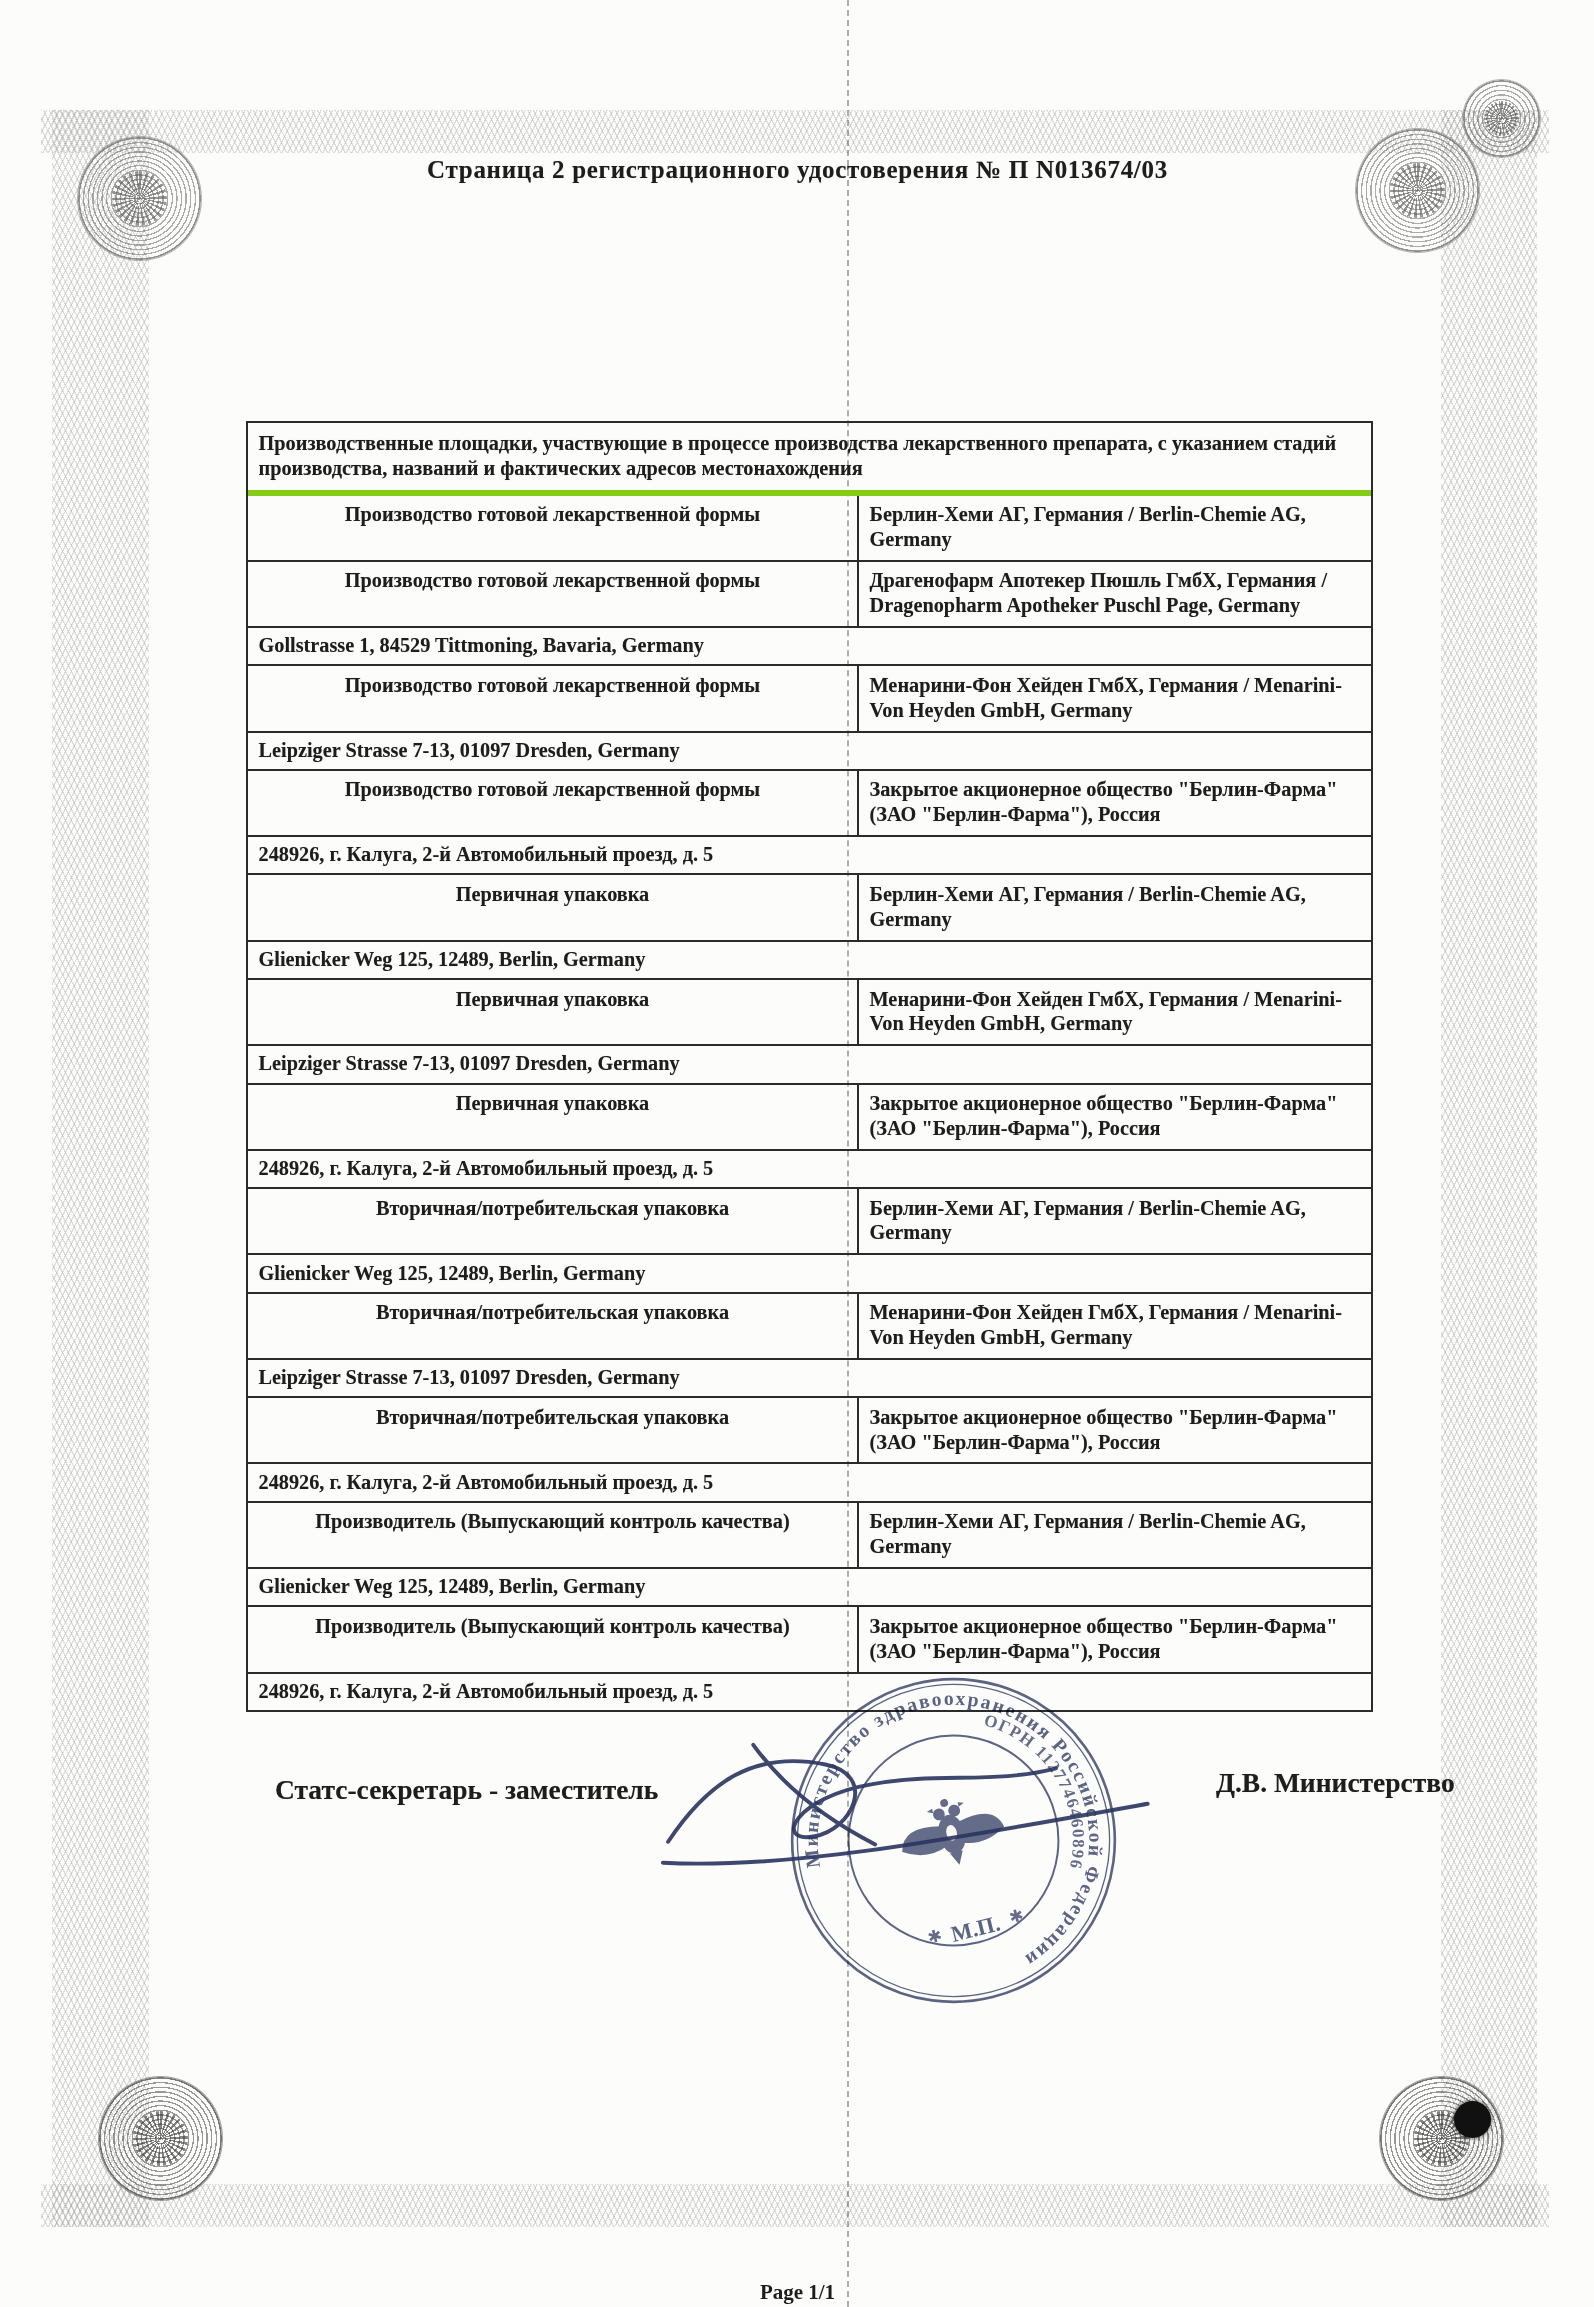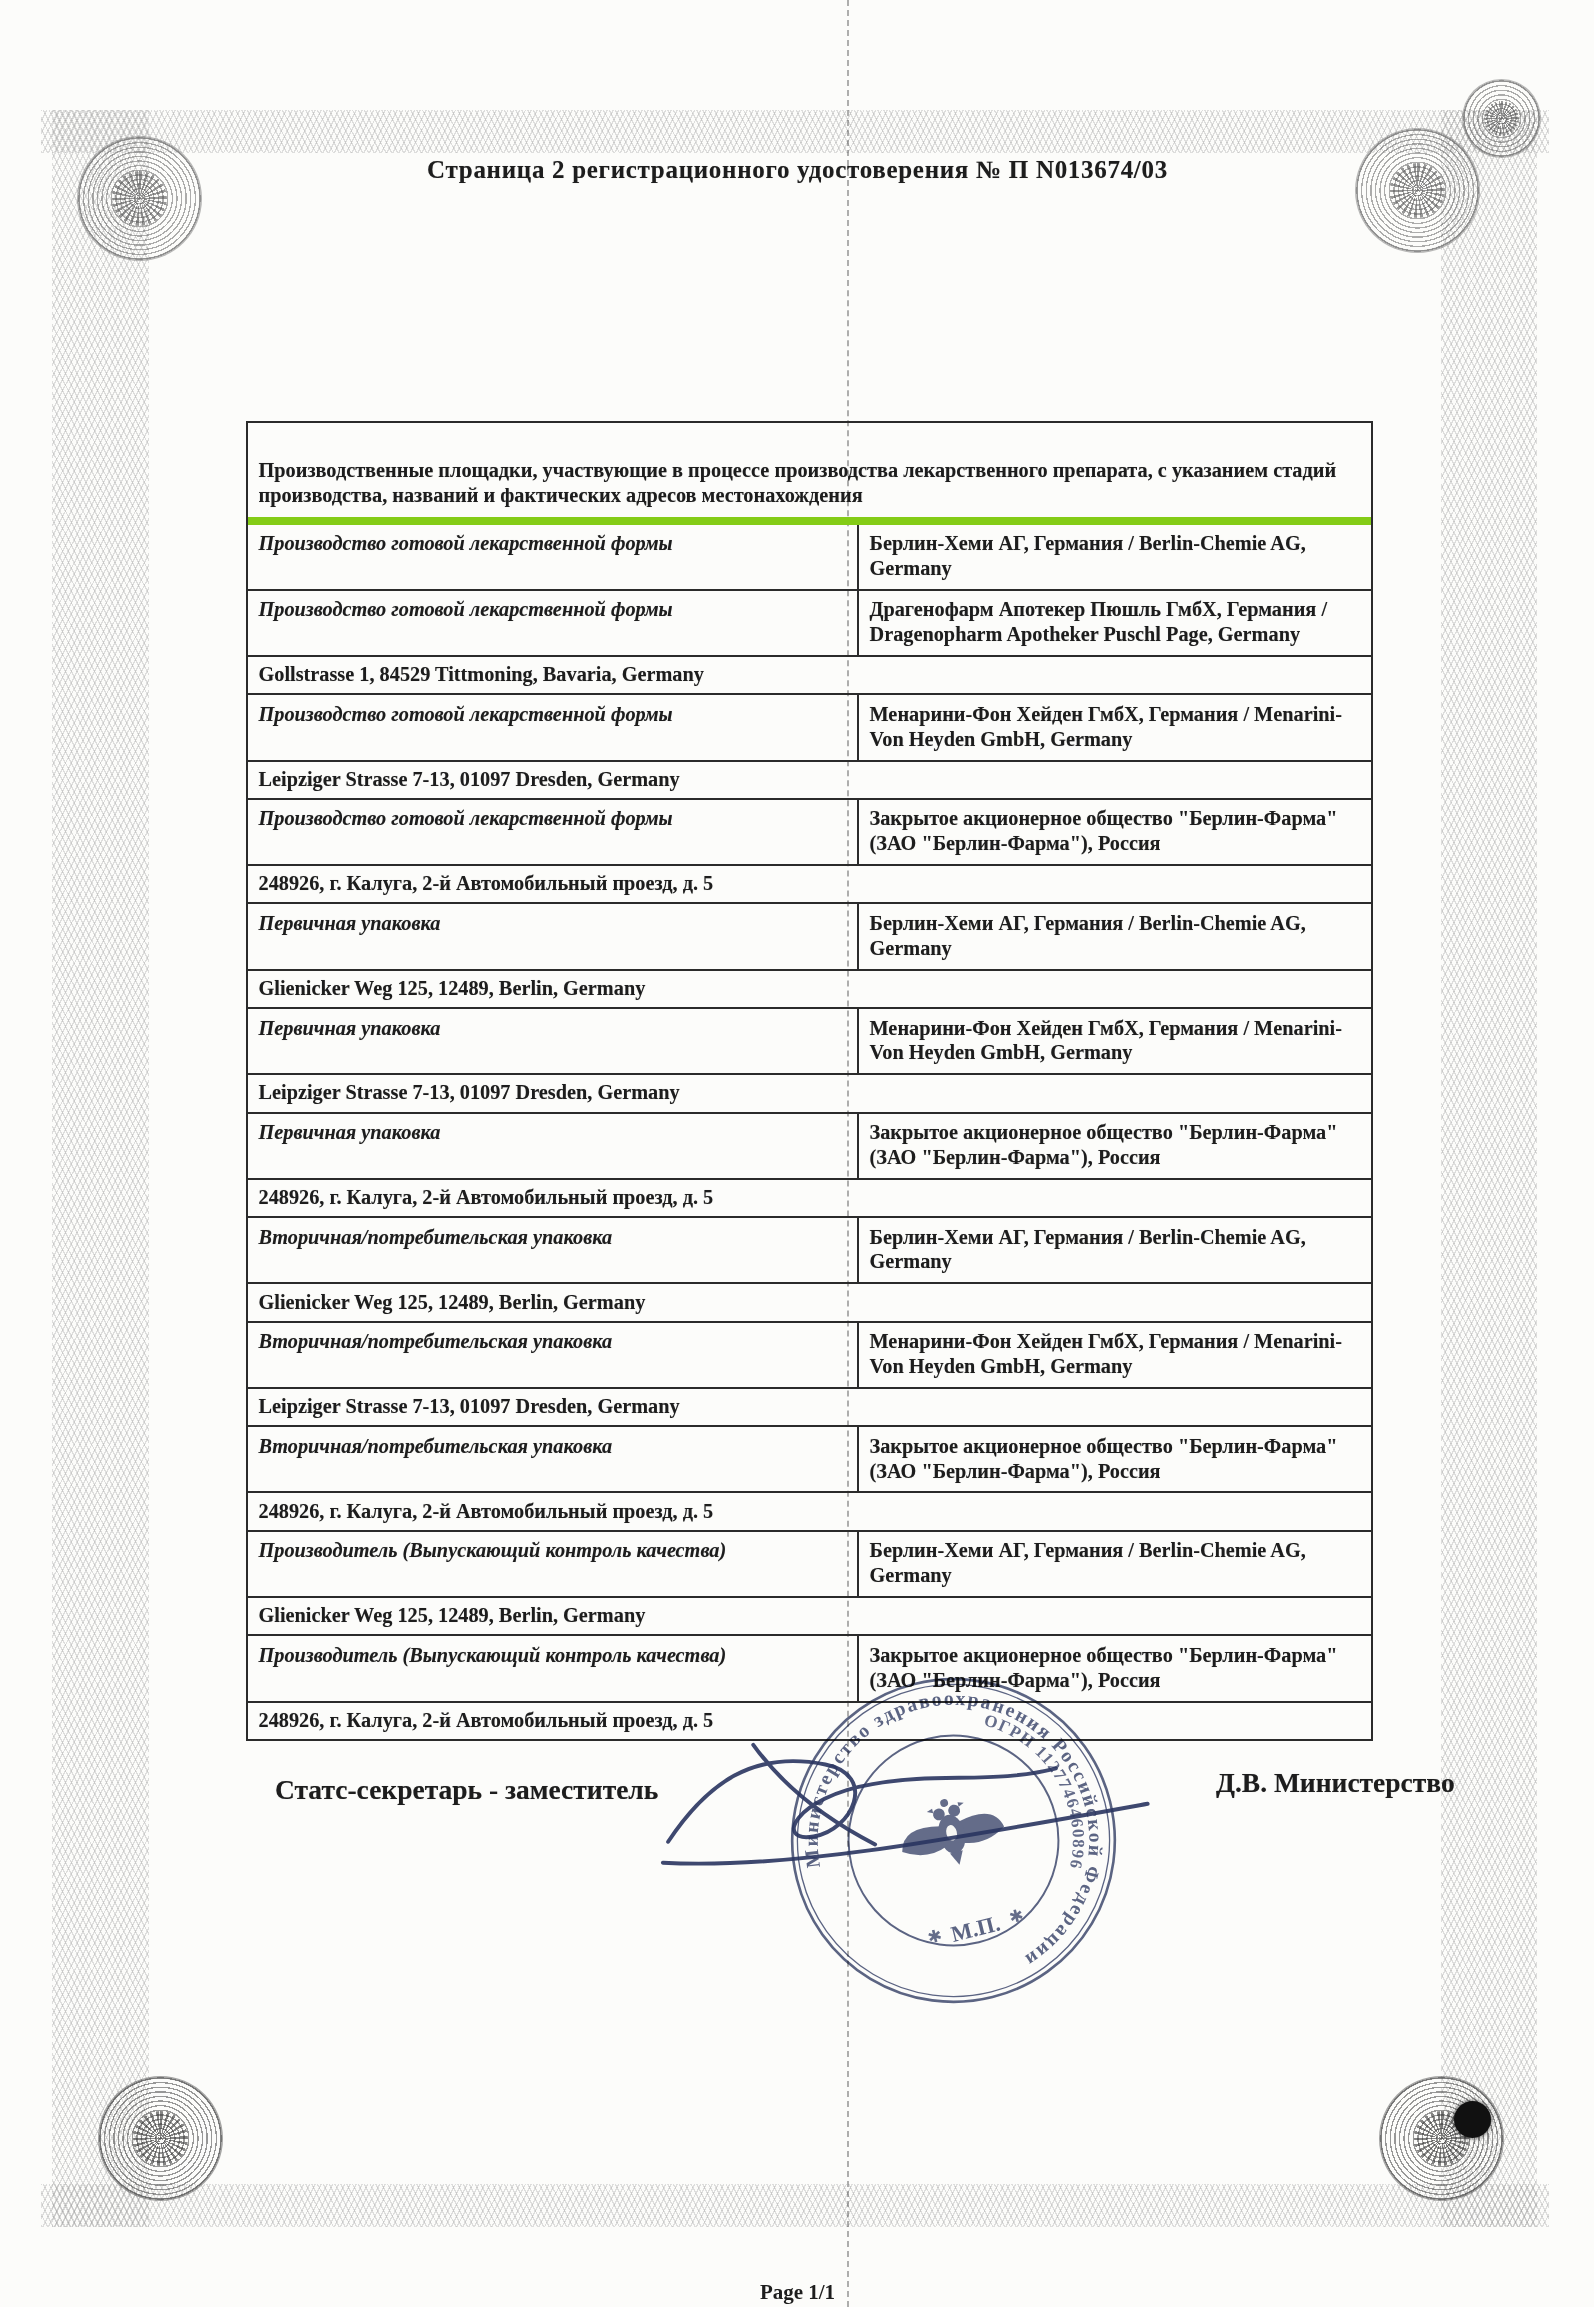--- a/index.html
+++ b/index.html
@@ -54,29 +54,28 @@
   
   .sites-table{
     position:absolute;left:246px;top:421px;width:1123px;
     border:2px solid #2b2b2b;
     font-size:20.3px;font-weight:bold;line-height:1.22;
     text-shadow:0 0 0.7px rgba(25,25,25,.35);
     background:transparent;
   }
   .tbl-header{
     padding:7.9px 10.5px 9.2px 10.5px;
-    border-bottom:8px solid #84cc16;
-    margin-top:27px;
+    border-bottom:6px solid #84cc16;
   }
   .row-split{
     display:grid;grid-template-columns:611px 1fr;
     border-bottom:2px solid #2b2b2b;
   }
   .cell{padding:6.6px 10.5px;}
-  .stage{font-style:italic;border-right:2px solid #2b2b2b;min-height:51px;}
+  .stage{border-right:2px solid #2b2b2b;min-height:51px;text-align:center;}
   .company{min-height:51px;}
   .address{
     padding:5.2px 10.5px;min-height:26px;
     border-bottom:2px solid #2b2b2b;
   }
   .row-group:last-child .address{border-bottom:none;}
   
   .sign-position{
     position:absolute;left:275px;top:1770px;width:472px;
     font-size:27.5px;font-weight:bold;line-height:1.45;

